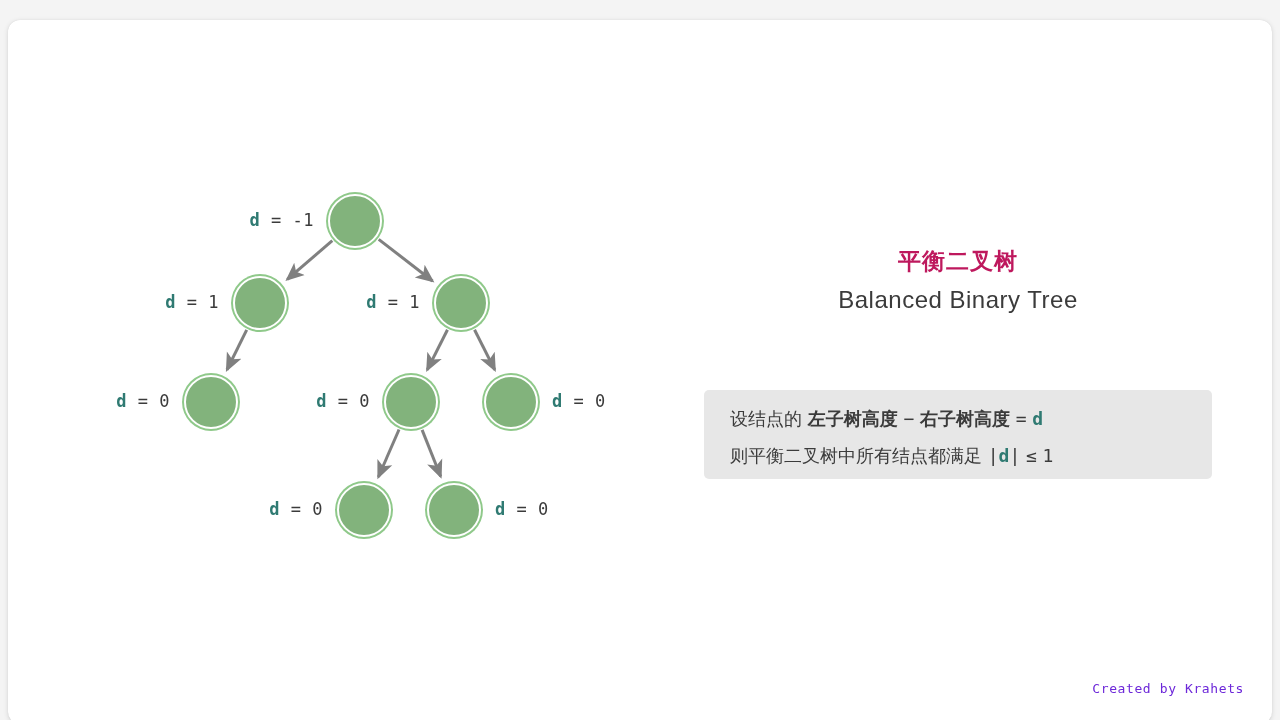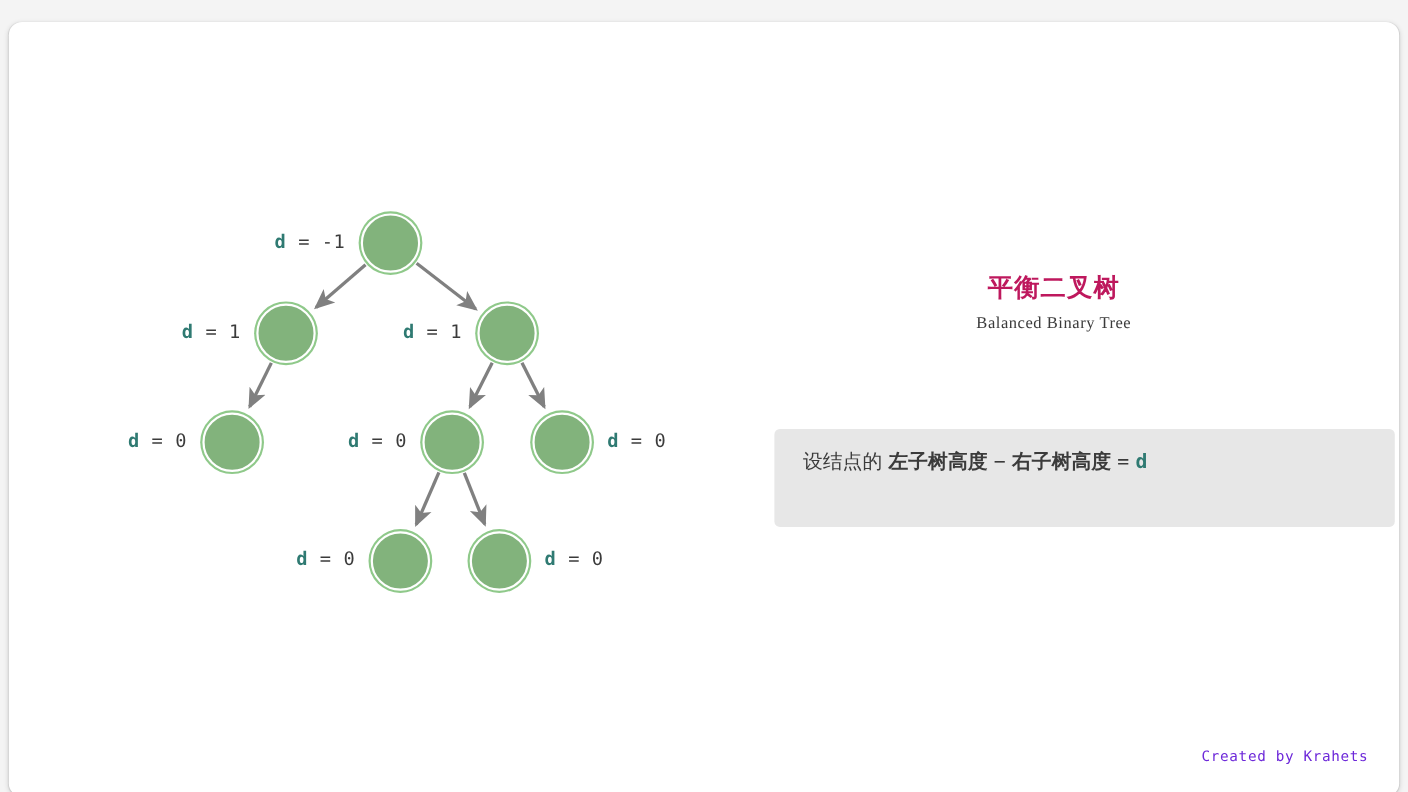--- a/index.html
+++ b/index.html
@@ -94,30 +94,30 @@
     font-weight: 700;
     color: #be185d;
     letter-spacing: 1px;
   }
   .subtitle {
     position: absolute;
     left: 0;
     top: 266px;
     width: 580px;
     text-align: center;
-    font-family: Liberation Serif, serif;
-    font-size: 15px;
+    font-family: Liberation Sans, sans-serif;
+    font-size: 24px;
     color: #3b3b3b;
     letter-spacing: 0.5px;
   }
   .infobox {
     position: absolute;
     left: 36px;
     top: 370px;
-    width: 564px;
+    width: 508px;
     height: 89px;
     background: #e7e7e7;
     border-radius: 5px;
   }
   .iline {
     position: absolute;
     left: 26px;
     font-family: "DejaVu Sans", sans-serif;
     font-size: 18px;
     color: #3b3b3b;
@@ -189,18 +189,24 @@
 
       <div class="infobox">
         <div class="iline iline1">
           <span>设结点的</span>
           <span class="b">左子树高度</span>
           <span class="m">−</span>
           <span class="b">右子树高度</span>
           <span class="m">=</span>
           <span class="d">d</span>
         </div>
+        <div class="iline iline2">
+          <span>则平衡二叉树中所有结点都满足</span>
+          <span class="bar">|</span><span class="d">d</span><span class="bar">|</span>
+          <span class="m">≤</span>
+          <span class="m">1</span>
+        </div>
       </div>
     </div>
 
     <div class="credit">Created by Krahets</div>
   </div>
 </div>
 
 </body></html>

